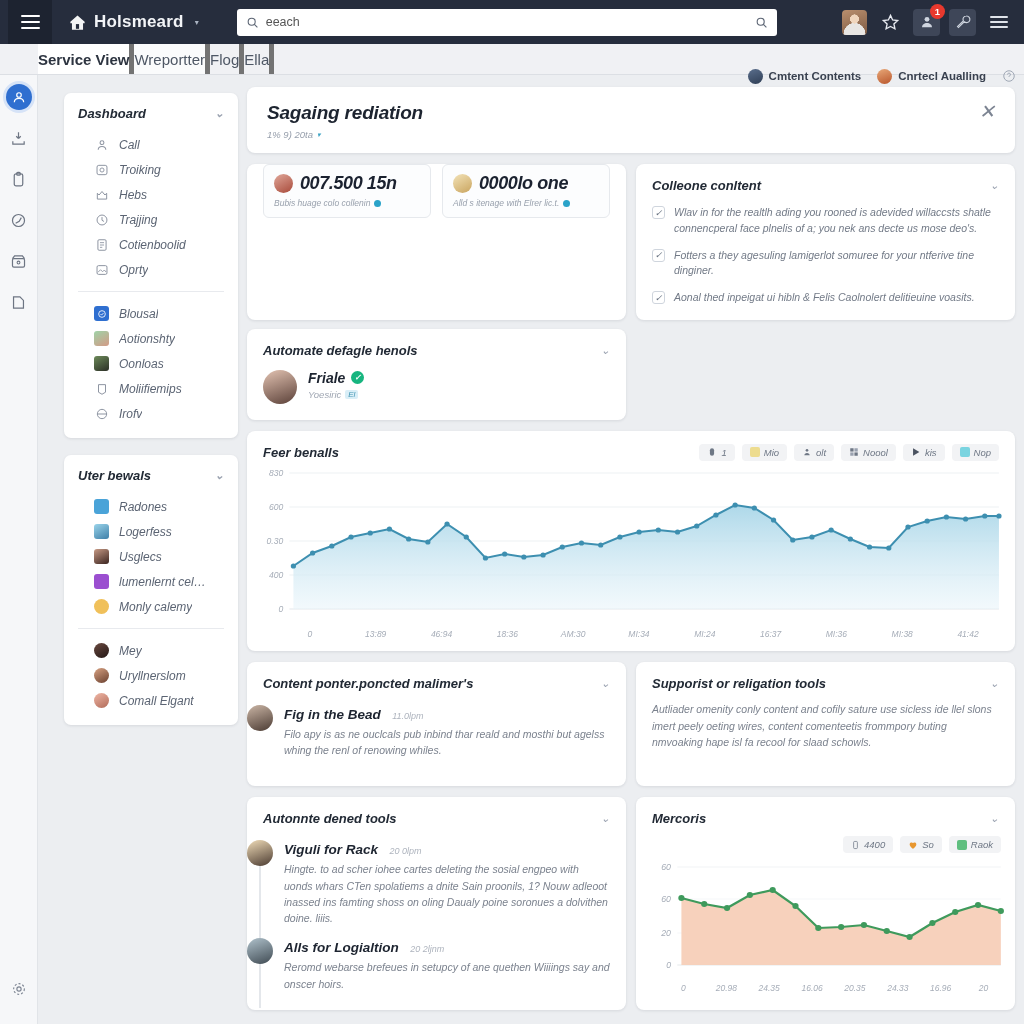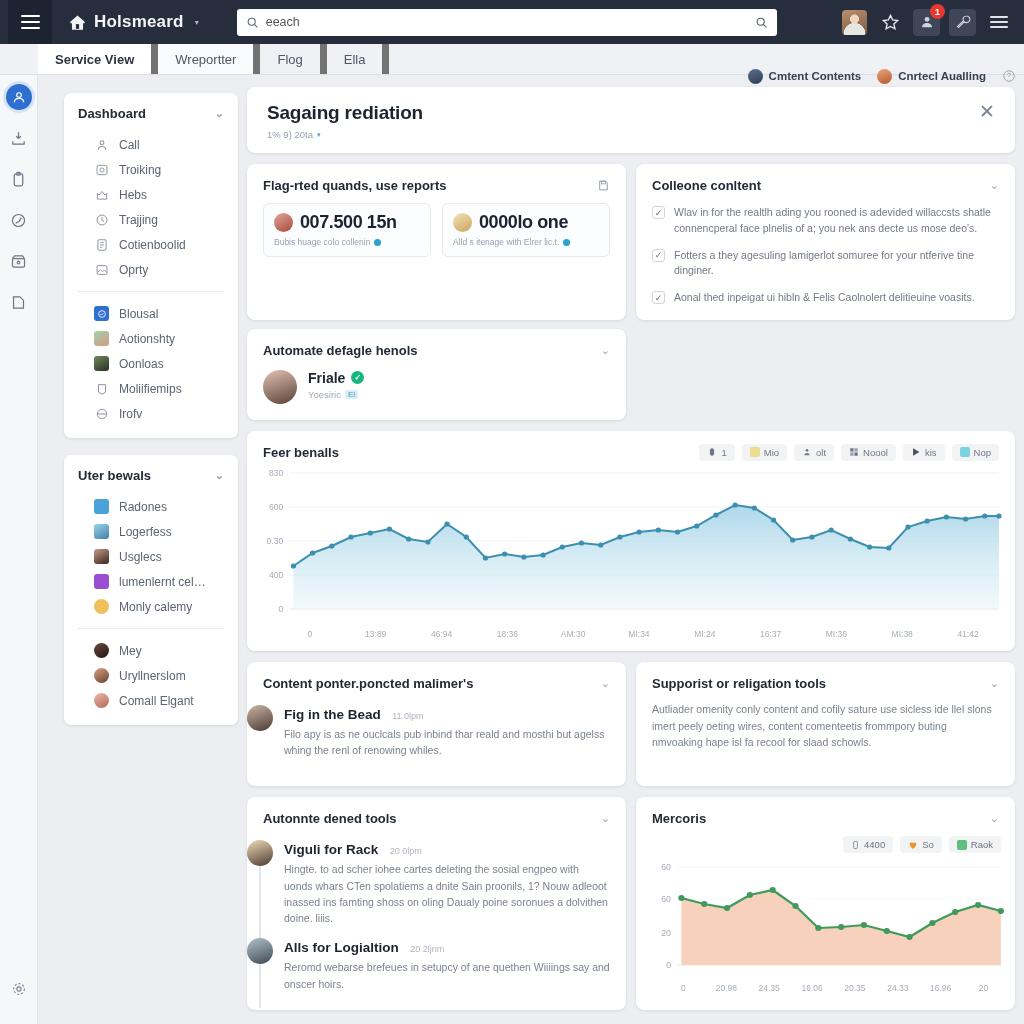--- a/index.html
+++ b/index.html
@@ -46,33 +46,33 @@
   }
   .ham2 { width: 18px; }
   .ham2 span { display: block; height: 2px; background: #dfe3ea; margin: 3px 0; border-radius: 1px; }
 
   
   .tabbar {
     height: 31px; background: #f0f1f4; display: flex; align-items: stretch;
     border-bottom: 1px solid #dcdfe4; flex: 0 0 31px; padding-left: 38px; position: relative; z-index: 20;
   }
   .tab {
-    display: flex; align-items: center; padding: 0 17px; font-size: 13px;
-    color: #4e5765; border-right: 7px solid #737373;
+    display: flex; align-items: center; padding: 0 0; font-size: 15px;
+    color: #4e5765; border-right: 5px solid #737373;
   }
   .tab.active { background: #fff; color: #2d3440; font-weight: 600; }
   .tab.semi { background: #fafbfc; }
   .tabbar-right { margin-left: auto; display: flex; align-items: center; gap: 16px; padding-right: 8px; margin-top: 32px; }
   .userchip { display: flex; align-items: center; gap: 6px; font-size: 11.5px; color: #39414f; font-weight: 600; }
   .chip-av { width: 15px; height: 15px; border-radius: 50%; }
   .chip-av.blue { background: linear-gradient(160deg,#5a6e8c,#2f3e55); }
   .chip-av.orange { background: linear-gradient(160deg,#e8a878,#b9562c); }
 
   
-  .body { flex: 1; display: flex; min-height: 0; }
+  .body { flex: 1; display: flex; min-height: 0; font-style: italic; }
 
   
   .rail {
     width: 38px; background: #f6f7f9; border-right: 1px solid #e1e4e8;
     display: flex; flex-direction: column; align-items: center; padding-top: 9px; gap: 15px; flex: 0 0 38px;
   }
   .rail-ico { width: 26px; height: 26px; display: flex; align-items: center; justify-content: center; color: #6d7583; }
   .rail-ico.active { background: #2f6fd0; border-radius: 50%; color: #fff; box-shadow: 0 0 0 3px #d6e3f7; }
   .rail-bottom { margin-top: auto; margin-bottom: 22px; }
 
@@ -451,27 +451,20 @@
           <div class="hero-sub">
             <span>1% 9) 20ta</span>
             <span class="cc">▾</span>
           </div>
         </div>
         <div class="close-x">✕</div>
       </div>
 
       <div class="row2">
         <div class="card">
-          <div class="card-head">
-            <span class="card-title">Flag-rted quands, use reports</span>
-            <svg width="13" height="13" viewBox="0 0 24 24">
-              <path d="M5 4h11l3 3v13H5z" fill="none" stroke="#8d94a1" stroke-width="1.7"></path>
-              <rect x="8.5" y="4" width="7" height="5" fill="none" stroke="#8d94a1" stroke-width="1.4"></rect>
-            </svg>
-          </div>
           <div class="metricwrap">
             <div class="metric">
               <div class="metric-top">
                 <span class="metric-av" style="background:linear-gradient(150deg,#e0a79a,#a84a3a)"></span>
                 <span class="metric-val">007.500 15n</span>
               </div>
               <div class="metric-sub">
                 <span>Bubis huage colo collenin</span>
                 <span class="dot"></span>
               </div>

